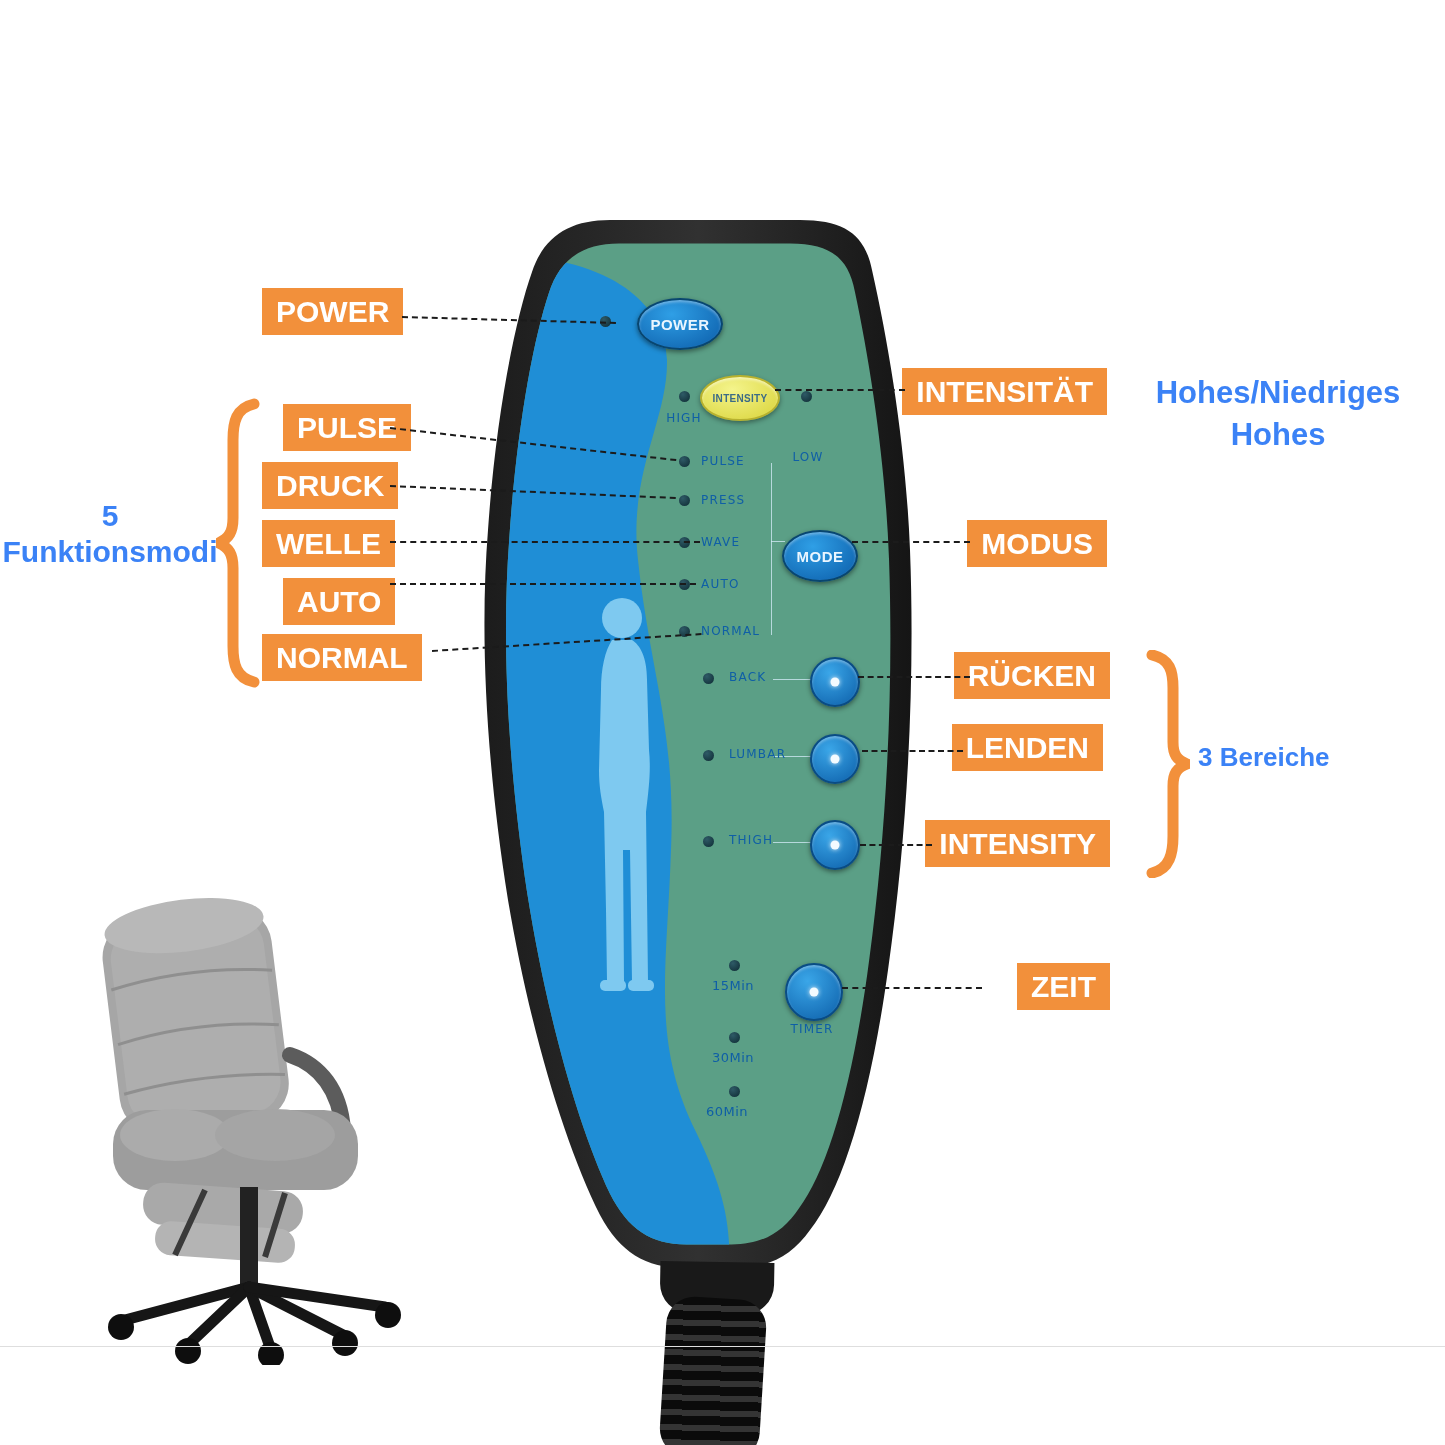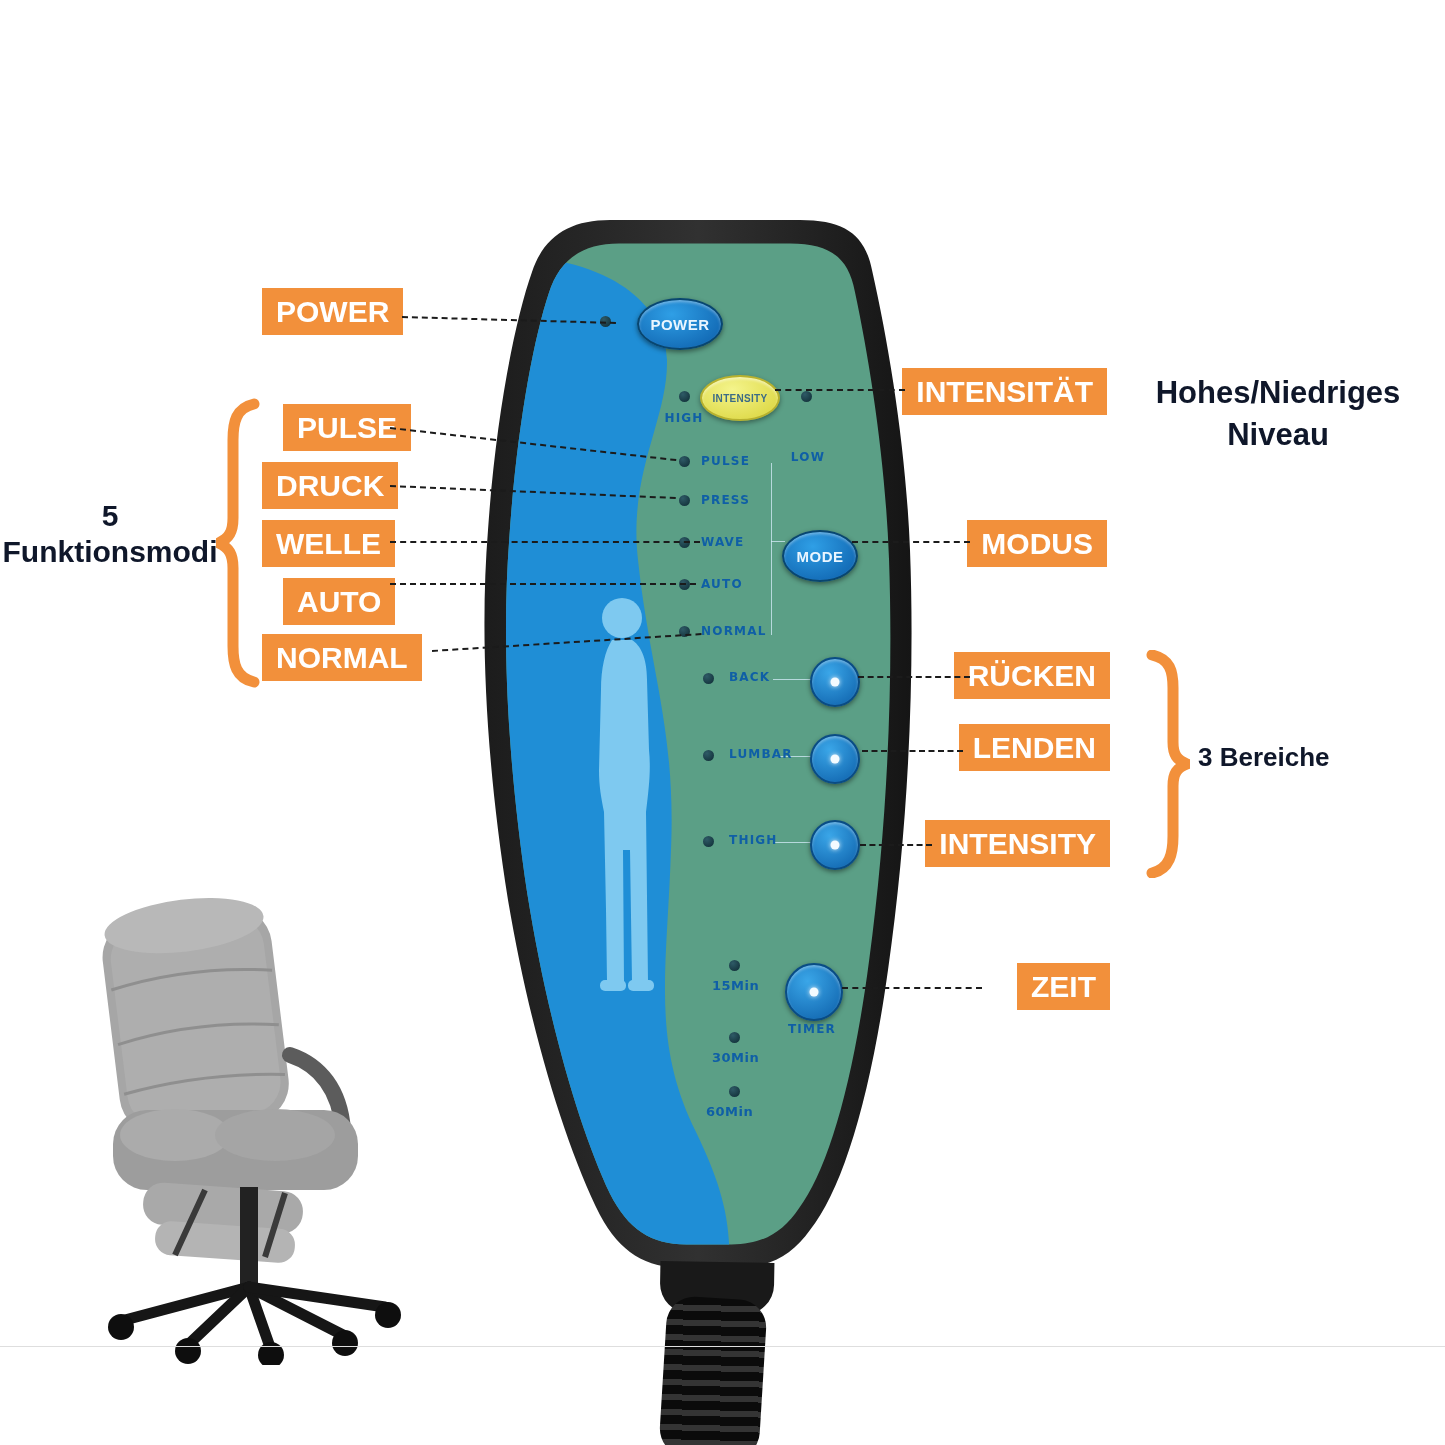--- a/index.html
+++ b/index.html
@@ -6,25 +6,25 @@
   .stage{position:relative;width:1445px;height:1445px;background:#ffffff;overflow:hidden;
          font-family:"Liberation Sans",sans-serif;}
   .abs{position:absolute;}
 
   .title{position:absolute;left:0;top:40px;width:1445px;text-align:center;
          font-size:95px;font-weight:800;color:#f2903b;letter-spacing:2px;}
 
   .obox{position:absolute;background:#f2903b;color:#fff;font-weight:700;font-size:30px;
         padding:7px 14px;line-height:1.1;white-space:nowrap;}
 
-  .orange-text{color:#0f172a;font-weight:700;}
+  .orange-text{color:#3b82f6;font-weight:700;}
 
   .dash{position:absolute;height:0;border-top:2px dashed #1b1b1b;transform-origin:0 50%;}
 
-  .face-label{position:absolute;color:#0f5fa6;font-weight:700;font-size:12px;
+  .face-label{position:absolute;color:#0f5fa6;font-weight:400;font-size:12px;
               letter-spacing:1.2px;font-family:"DejaVu Sans",sans-serif;white-space:nowrap;}
   .timer-small{font-size:13px;letter-spacing:.5px;}
 
   .led{position:absolute;width:11px;height:11px;border-radius:50%;
        background:radial-gradient(circle at 35% 30%, #2e5a66, #0e2b33);}
 
   .oval{position:absolute;border-radius:50%;display:flex;align-items:center;justify-content:center;
         font-weight:700;}
   .oval-blue{background:radial-gradient(ellipse at 40% 30%, #2f9fe6, #0b5ca8);color:#eaf6ff;
              border:2px solid #09466f;font-size:15px;letter-spacing:.5px;
@@ -157,27 +157,27 @@
     <path d="M 38 6 C 20 10 17 24 17 42 L 17 120 C 17 134 13 140 3 145 C 13 150 17 156 17 170 L 17 248 C 17 266 20 280 38 284" stroke="#f2903b" stroke-width="11" fill="none" stroke-linecap="round"></path>
   </svg>
   <div class="abs orange-text" style="left:0;top:498px;width:220px;text-align:center;font-size:30px;line-height:1.2;">
     <div>5</div>
     <div>Funktionsmodi</div>
   </div>
 
   <div class="obox" style="right:338px;top:368px;">INTENSITÄT</div>
   <div class="obox" style="right:338px;top:520px;margin-left:12px;">MODUS</div>
   <div class="obox" style="right:335px;top:652px;">RÜCKEN</div>
-  <div class="obox" style="right:335px;top:724px;margin-left:42px;">LENDEN</div>
+  <div class="obox" style="right:342px;top:724px;margin-left:42px;">LENDEN</div>
   <div class="obox" style="right:335px;top:820px;">INTENSITY</div>
   <div class="obox" style="right:335px;top:963px;">ZEIT</div>
 
   <div class="abs orange-text" style="left:1128px;top:372px;width:300px;text-align:center;font-size:31px;line-height:1.35;">
     <div>Hohes/Niedriges</div>
-    <div>Niveau</div>
+    <div>Hohes</div>
   </div>
 
   <svg class="abs" style="left:1146px;top:650px;" width="44" height="228" viewBox="0 0 44 228">
     <path d="M 6 5 C 24 9 27 21 27 38 L 27 92 C 27 105 31 110 41 114 C 31 118 27 123 27 136 L 27 186 C 27 203 24 219 6 223" stroke="#f2903b" stroke-width="11" fill="none" stroke-linecap="round"></path>
   </svg>
   <div class="abs orange-text" style="left:1198px;top:742px;font-size:26px;">3 Bereiche</div>
 
   <div class="dash" style="left:402px;top:316px;width:214px;transform:rotate(1.6deg);"></div>
   <div class="dash" style="left:390px;top:427px;width:288px;transform:rotate(6.4deg);"></div>
   <div class="dash" style="left:390px;top:485px;width:286px;transform:rotate(2.4deg);"></div>

